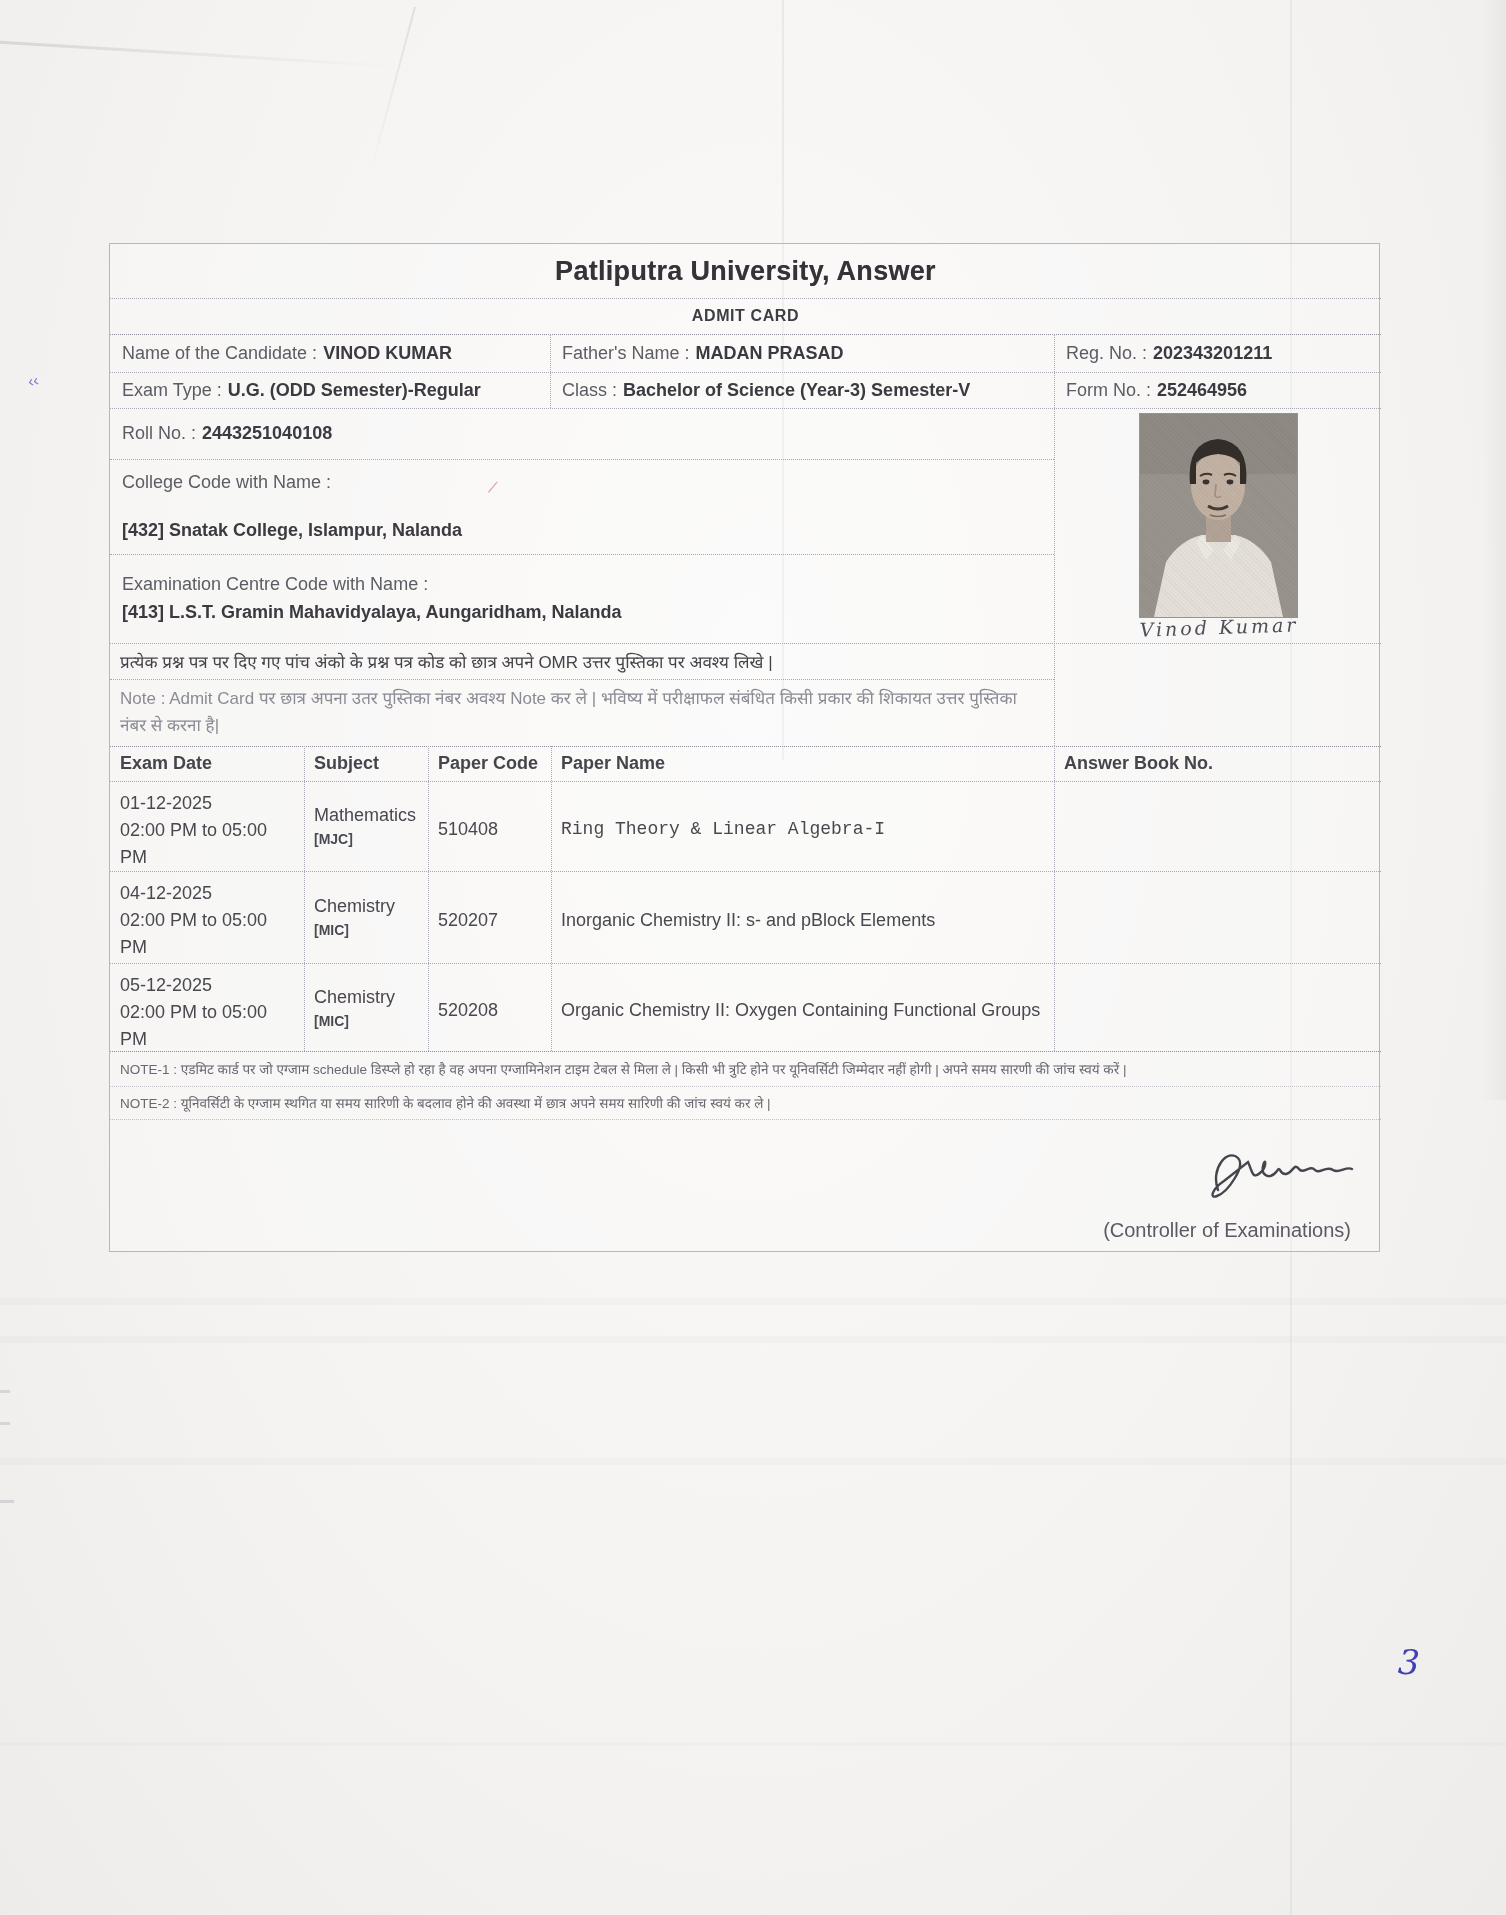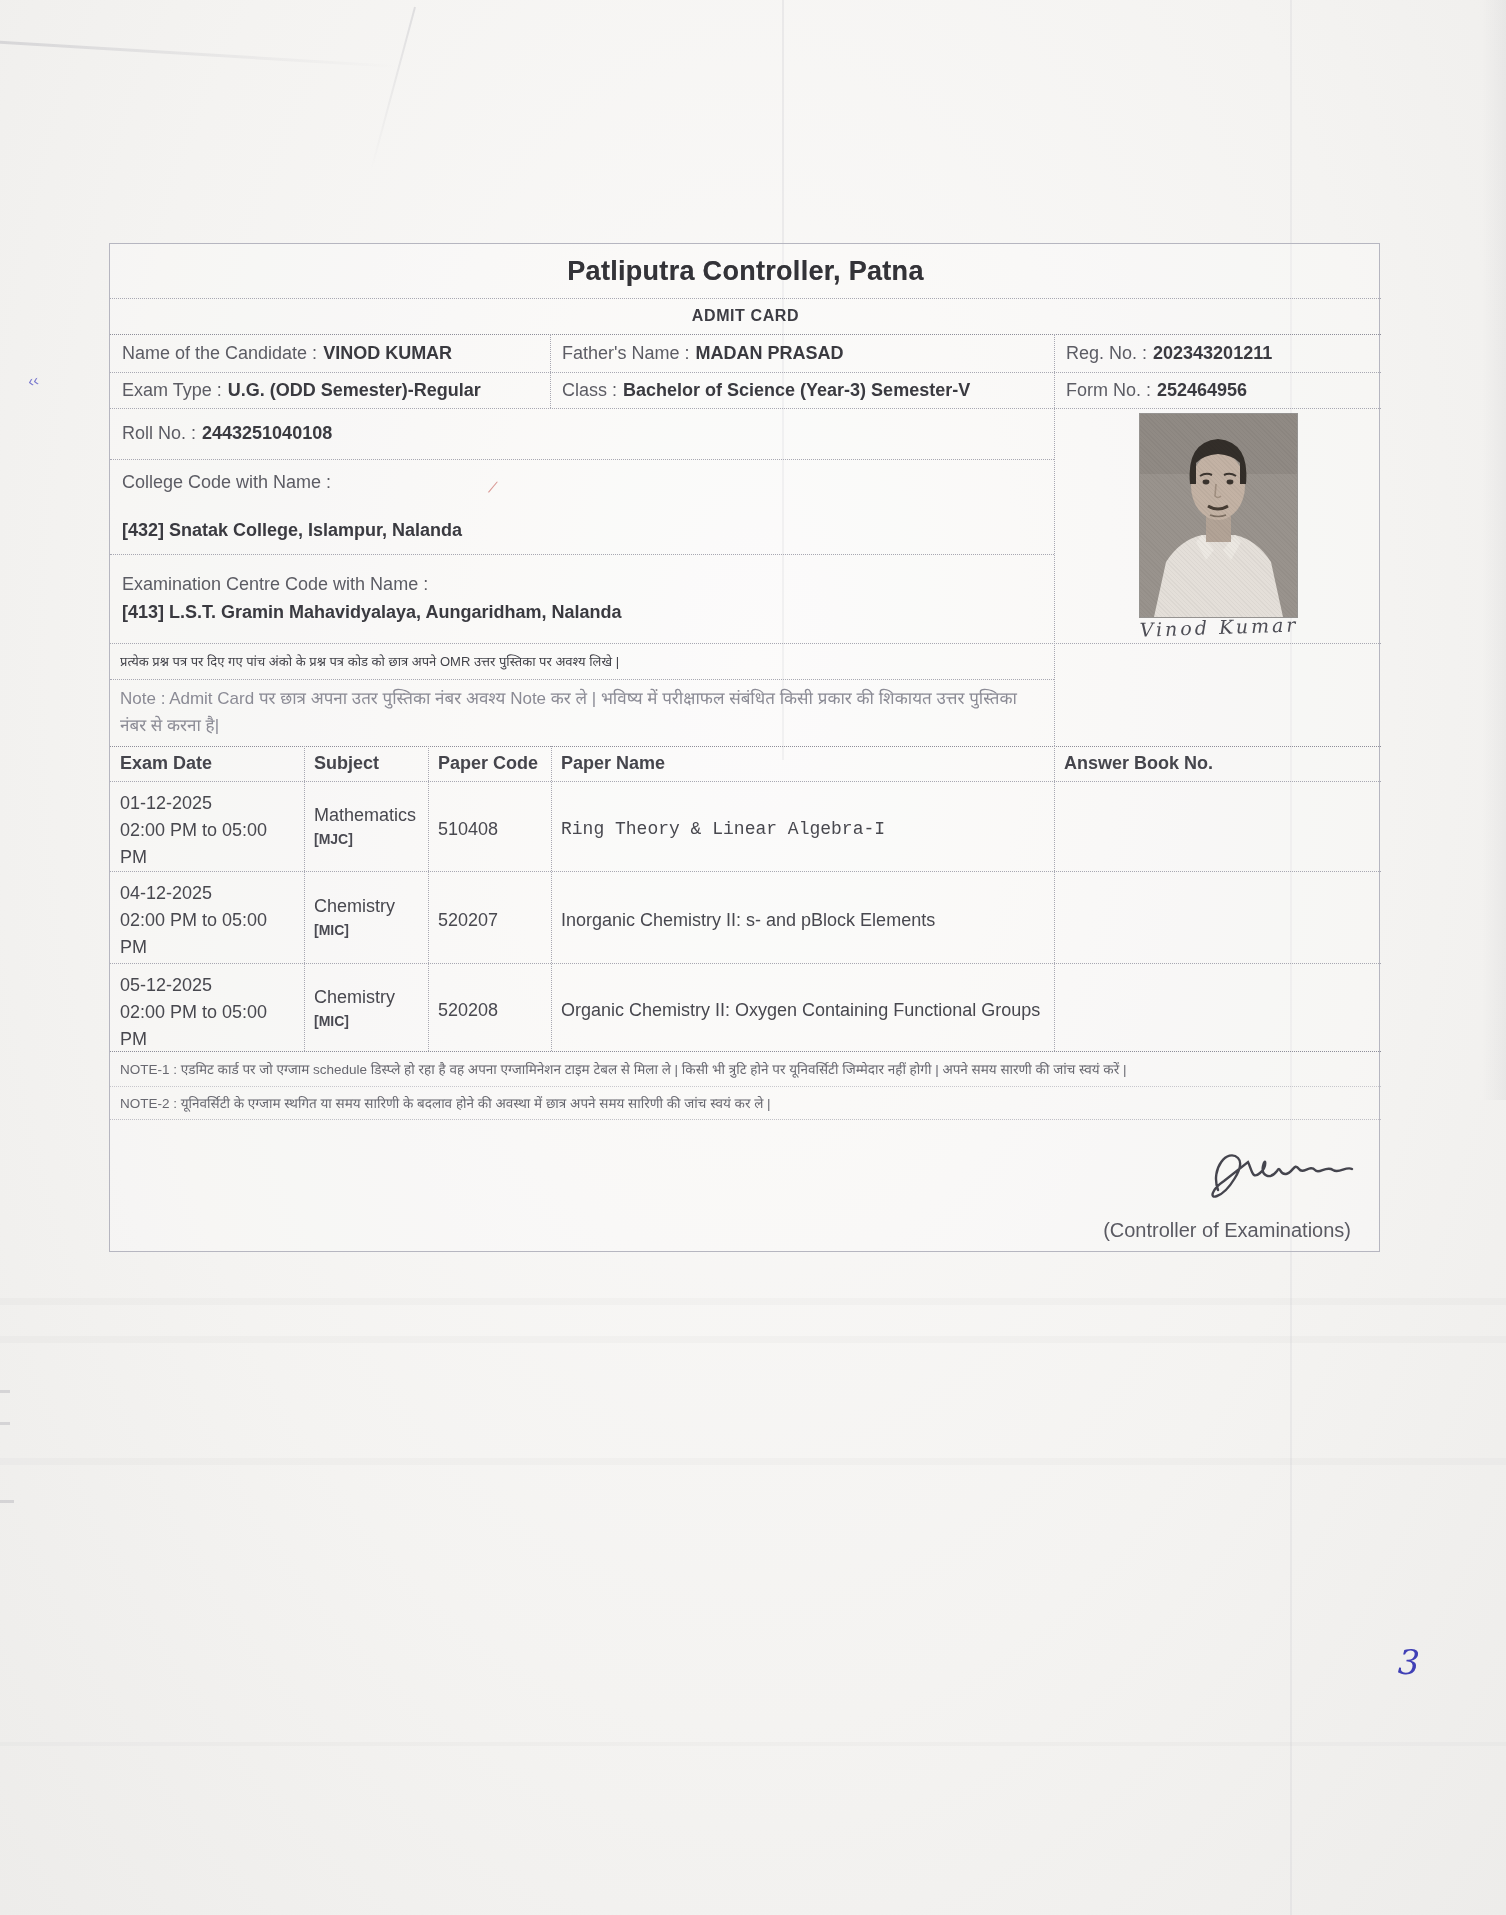--- a/index.html
+++ b/index.html
@@ -45,21 +45,21 @@
   .admit-bar { left:0; top:54px; width:1271px; height:36px; display:flex; align-items:center; justify-content:center; }
   .admit-bar span { font-size:16px; font-weight:bold; color:#3d3d44; letter-spacing:.6px; }
 
   .info { display:flex; align-items:center; padding:0 12px; font-size:18px; white-space:nowrap; overflow:hidden; }
   .lbl { color:#5c5c64; }
   .val { color:#3a3a40; font-weight:bold; margin-left:6px; }
 
   .stack { display:flex; flex-direction:column; justify-content:center; gap:7px; padding:0 12px;
            font-size:18px; }
 
-  .hindi { font-size:13px; color:#43434a; display:flex; align-items:center; padding:0 10px; }
+  .hindi { font-size:17px; color:#43434a; display:flex; align-items:center; padding:0 10px; }
   .note-gray { color:#8b8b95; font-size:17px; line-height:1.55; display:flex; align-items:center; padding:0 10px; }
 
   .th { display:flex; align-items:center; padding:0 10px; font-size:18px; font-weight:bold; color:#45454c; }
   .td { padding:9px 10px; font-size:18px; color:#48484f; line-height:1.5; }
   .td .blk { display:block; }
   .sub-tag { font-size:14px; font-weight:bold; color:#4a4a52; }
 
   .footnote { display:flex; align-items:center; padding:0 10px; font-size:13.5px; color:#686870;
               white-space:nowrap; overflow:hidden; }
 
@@ -92,21 +92,21 @@
 <div class="artifact edge-dash d1"></div>
 <div class="artifact edge-dash d2"></div>
 <div class="artifact edge-dash d3"></div>
 <div class="artifact pen-mark-left">‹‹</div>
 <div class="artifact pen-mark-red">⁄</div>
 <div class="artifact page-digit">3</div>
 
 <div class="card">
 
   <div class="bar title-bar">
-    <span>Patliputra Controller, Patna</span>
+    <span>Patliputra University, Answer</span>
   </div>
   <div class="hline" style="left:0; top:54px; width:1271px;"></div>
   <div class="bar admit-bar">
     <span>ADMIT CARD</span>
   </div>
   <div class="hline strong" style="left:0; top:90px; width:1271px;"></div>
 
   <div class="cell info" style="left:0; top:90px; width:440px; height:38px;">
     <span class="lbl">Name of the Candidate :</span>
     <span class="val">VINOD KUMAR</span>

